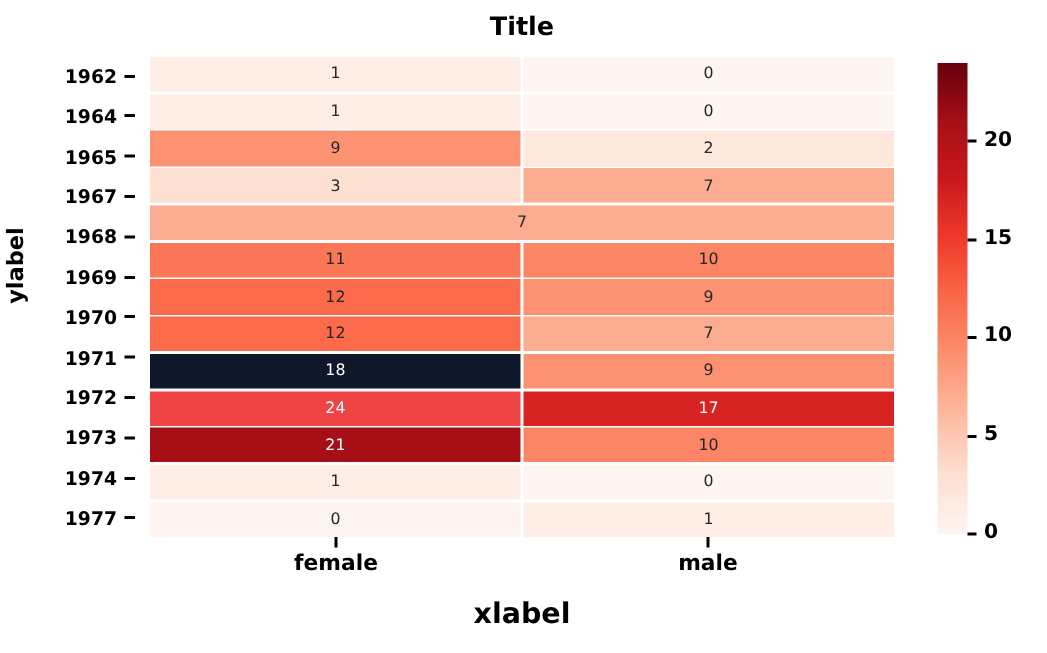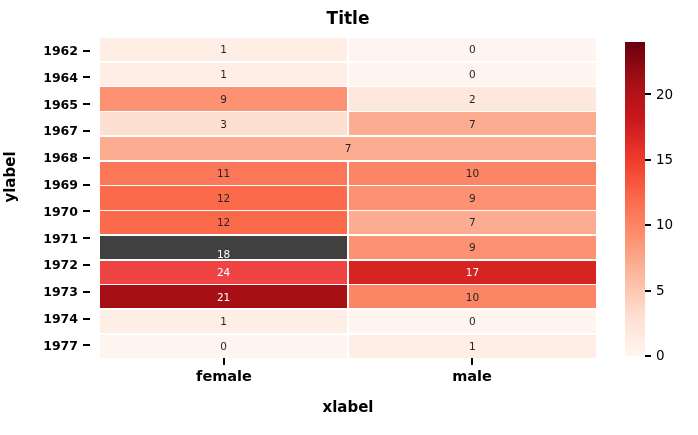--- a/index.html
+++ b/index.html
@@ -122,21 +122,21 @@
     color: #000000;
   }
 
   
   #xlabel {
     position: absolute;
     left: 100px;
     top: 398px;
     width: 496px;
     text-align: center;
-    font-size: 15px;
+    font-size: 19px;
     font-weight: 700;
     color: #000000;
   }
   #ylabel {
     position: absolute;
     left: -30px;
     top: 168px;
     width: 80px;
     text-align: center;
     font-size: 15px;
@@ -176,21 +176,21 @@
   }
   .cbtick .tickmark {
     display: inline-block;
     width: 6px;
     height: 2px;
     background: #000000;
   }
   .cbtick .cbtick-label {
     margin-left: 5px;
     font-size: 13.5px;
-    font-weight: 400;
+    font-weight: 700;
     color: #000000;
     line-height: 1;
     transform: translateY(-0.5px);
   }
 </style>
 </head>
 <body>
 
 <div id="figure">
 
@@ -303,21 +303,21 @@
       </div>
       <div class="heat-row">
         <div class="heat-cell" style="background: rgb(251, 106, 74); color: rgb(38, 38, 38);">
           <span>12</span>
         </div>
         <div class="heat-cell" style="background: rgb(252, 173, 145); color: rgb(38, 38, 38);">
           <span>7</span>
         </div>
       </div>
       <div class="heat-row">
-        <div class="heat-cell" style="background: #404040; color: rgb(255, 255, 255); align-items: flex-end;">
+        <div class="heat-cell" style="background: #0f172a; color: rgb(255, 255, 255);">
           <span>18</span>
         </div>
         <div class="heat-cell" style="background: rgb(252, 146, 114); color: rgb(38, 38, 38);">
           <span>9</span>
         </div>
       </div>
       <div class="heat-row">
         <div class="heat-cell" style="background: #ef4444; color: rgb(255, 255, 255);">
           <span>24</span>
         </div>

